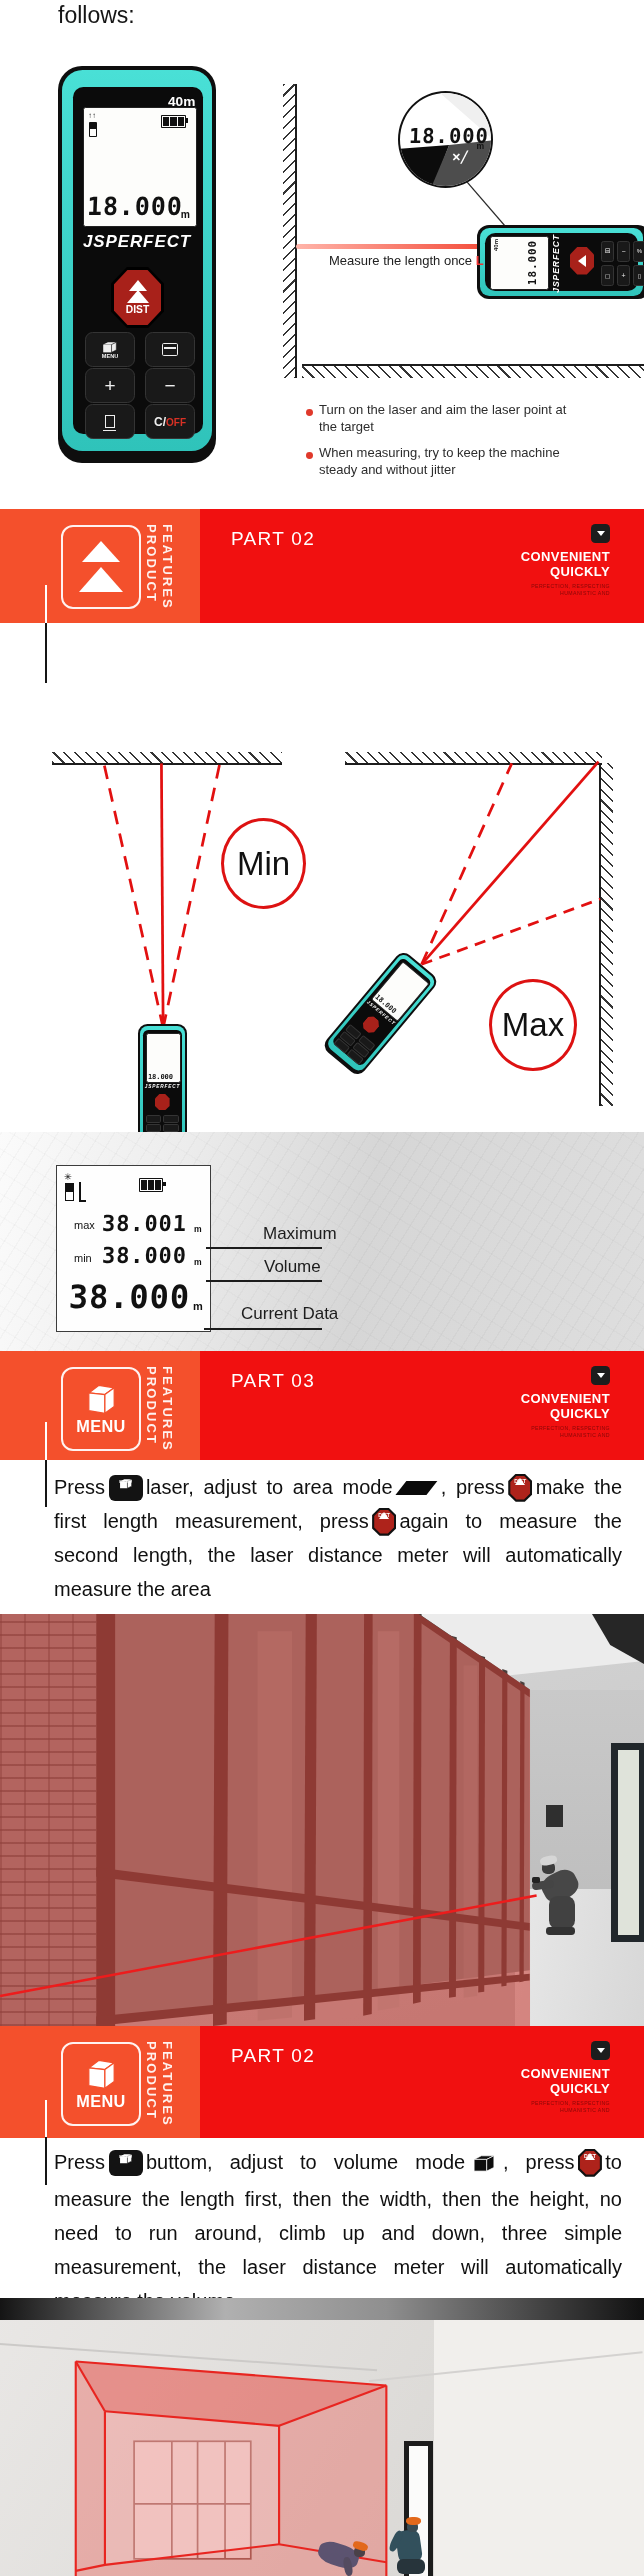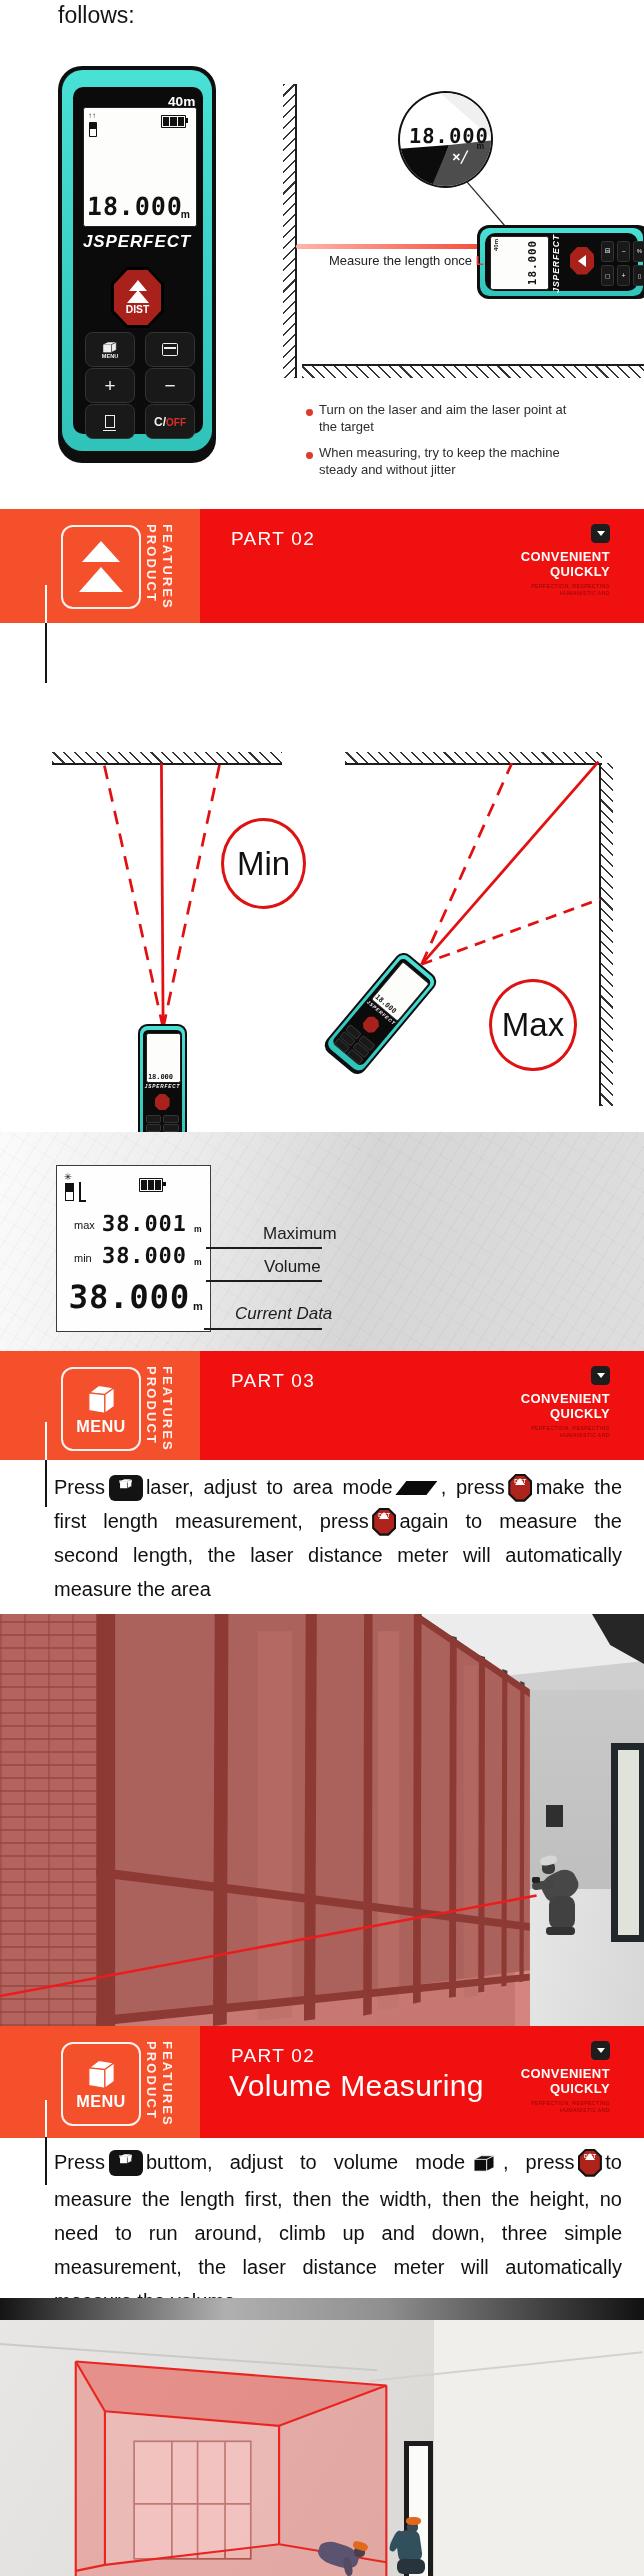--- a/index.html
+++ b/index.html
@@ -314,21 +314,21 @@
       <div class="abs" style="left:17px;top:86px;font-size:11px;color:#111;">min</div>
       <div class="abs seg" style="left:45px;top:77px;font-size:22px;color:#111;">38.000</div>
       <div class="abs" style="left:137px;top:91px;font-size:8.6px;font-weight:bold;color:#111;">m</div>
       <div class="abs seg" style="left:12px;top:112px;font-size:32px;color:#111;">38.000</div>
       <div class="abs" style="left:136px;top:134px;font-size:11px;font-weight:bold;color:#111;">m</div>
     </div>
     <div class="abs cap-text" style="left:263px;top:92px;">Maximum</div>
     <div class="abs cap-line" style="left:206px;top:115px;width:116px;"></div>
     <div class="abs cap-text" style="left:264px;top:125px;">Volume</div>
     <div class="abs cap-line" style="left:206px;top:148px;width:116px;"></div>
-    <div class="abs cap-text" style="left:235px;top:172px;font-style:italic;">Current Data</div>
+    <div class="abs cap-text" style="left:241px;top:172px;">Current Data</div>
     <div class="abs cap-line" style="left:204px;top:196px;width:118px;"></div>
   </div>
 
   <div class="abs banner" style="top:1351px;height:109px;">
     <div class="b-left">
       <div class="icon-box">
         <svg width="39" height="34" viewBox="0 0 46 40">
           <polygon points="8,14 20,5 38,8 27,16" fill="#fff" stroke="#f4502c" stroke-width="1.5"></polygon>
           <polygon points="8,14 27,16 27,38 8,35" fill="#fff" stroke="#f4502c" stroke-width="1.5"></polygon>
           <polygon points="27,16 38,8 38,30 27,38" fill="#fff" stroke="#f4502c" stroke-width="1.5"></polygon>
@@ -421,21 +421,20 @@
         <span class="menu-word">MENU</span>
       </div>
       <div class="vert-label">
         <span>PRODUCT</span>
           <span>FEATURES</span>
       </div>
       <i class="white-tick"></i>
     </div>
     <div class="b-right">
       <div class="part-label">PART 02</div>
-      <div class="b-title">Volume Measuring</div>
       <span class="chip">
           <i></i>
         </span>
       <div class="conv">
         <span>CONVENIENT</span>
           <span>QUICKLY</span>
       </div>
       <div class="fine">
         <span>PERFECTION, RESPECTING</span>
           <span>HUMANISTIC AND</span>

